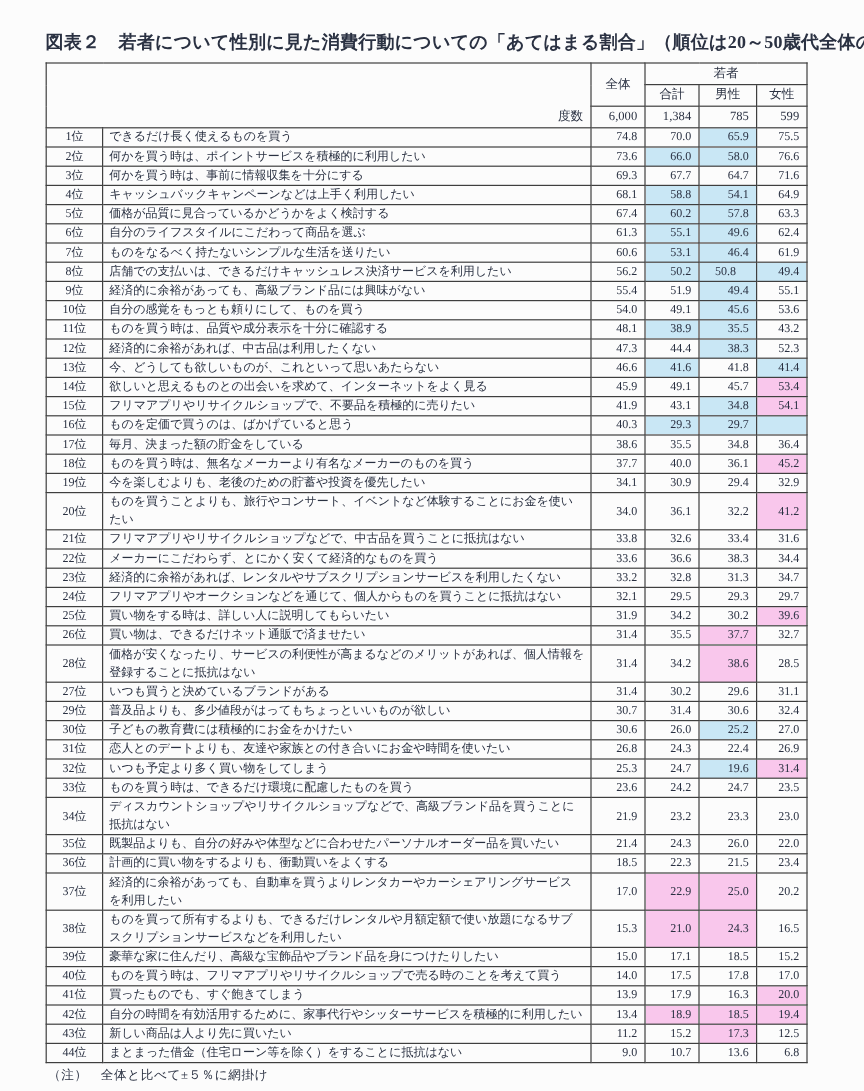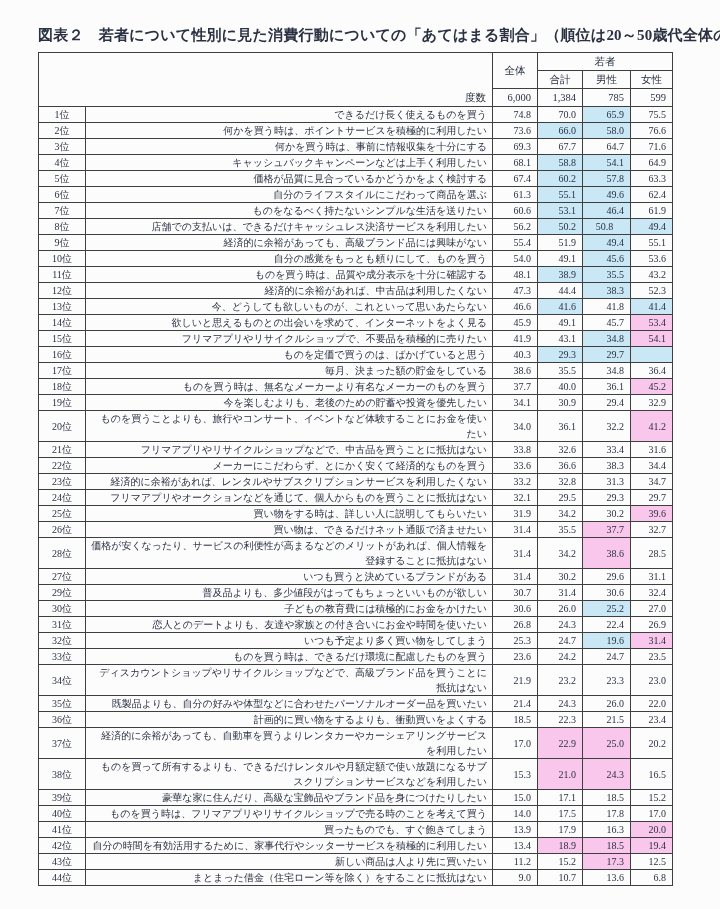--- a/index.html
+++ b/index.html
@@ -49,21 +49,21 @@
     text-align:right;
     padding:0 6px 0 2px;
   }
   
   tbody td{
     font-size:10px;
     line-height:15px;
     padding:0 5px;
   }
   td.rank{text-align:center;padding:0 2px;white-space:nowrap;}
-  td.desc{text-align:right;}
+  td.desc{text-align:left;}
   td.val{text-align:right;padding:0 6px 0 2px;}
   .footnote{
     margin:3px 0 0 40px;
     font-size:10.5px;
     letter-spacing:0.5px;
   }
 </style>
 </head>
 <body>
 
@@ -449,14 +449,15 @@
           <td class="rank">44位</td>
           <td class="desc">まとまった借金（住宅ローン等を除く）をすることに抵抗はない</td>
           <td class="val">9.0</td>
           <td class="val">10.7</td>
           <td class="val">13.6</td>
           <td class="val">6.8</td>
         </tr>
       </tbody>
   </table>
 
+  <div class="footnote">（注）　全体と比べて±５％に網掛け</div>
 
 </div>
 
 </body></html>

